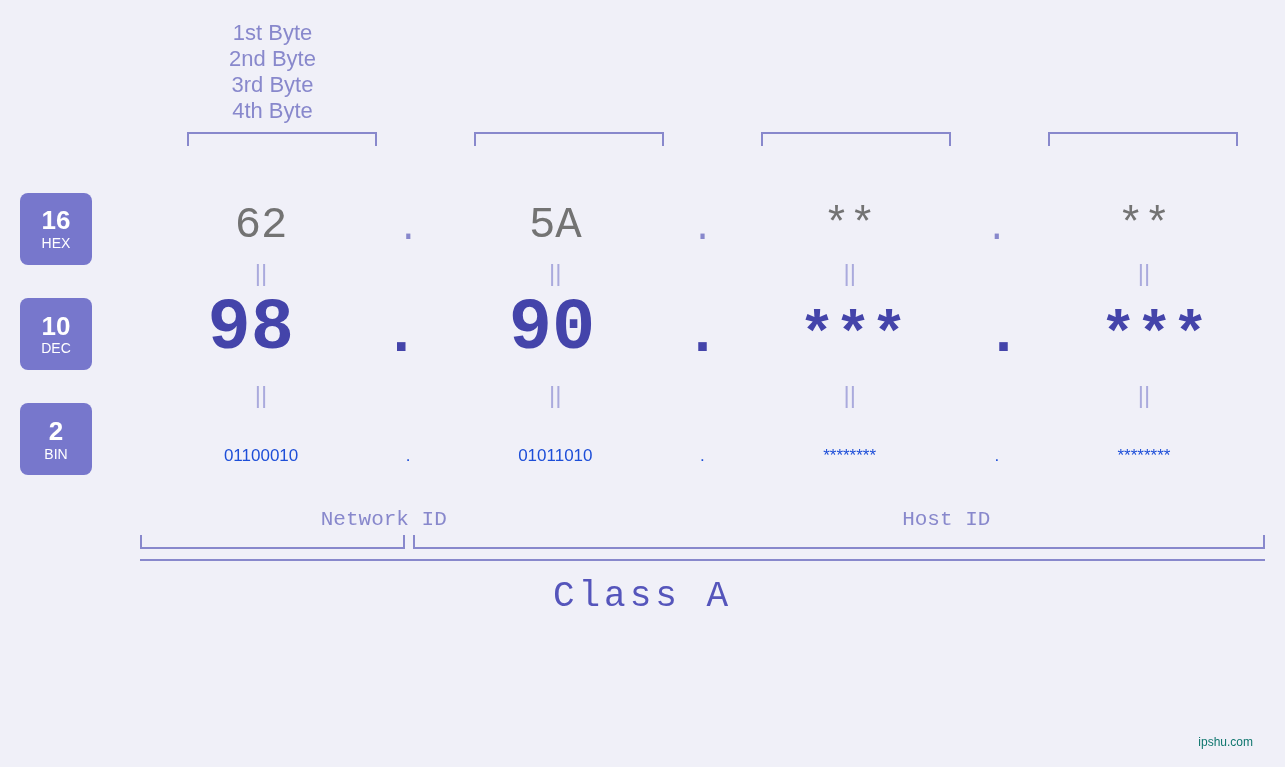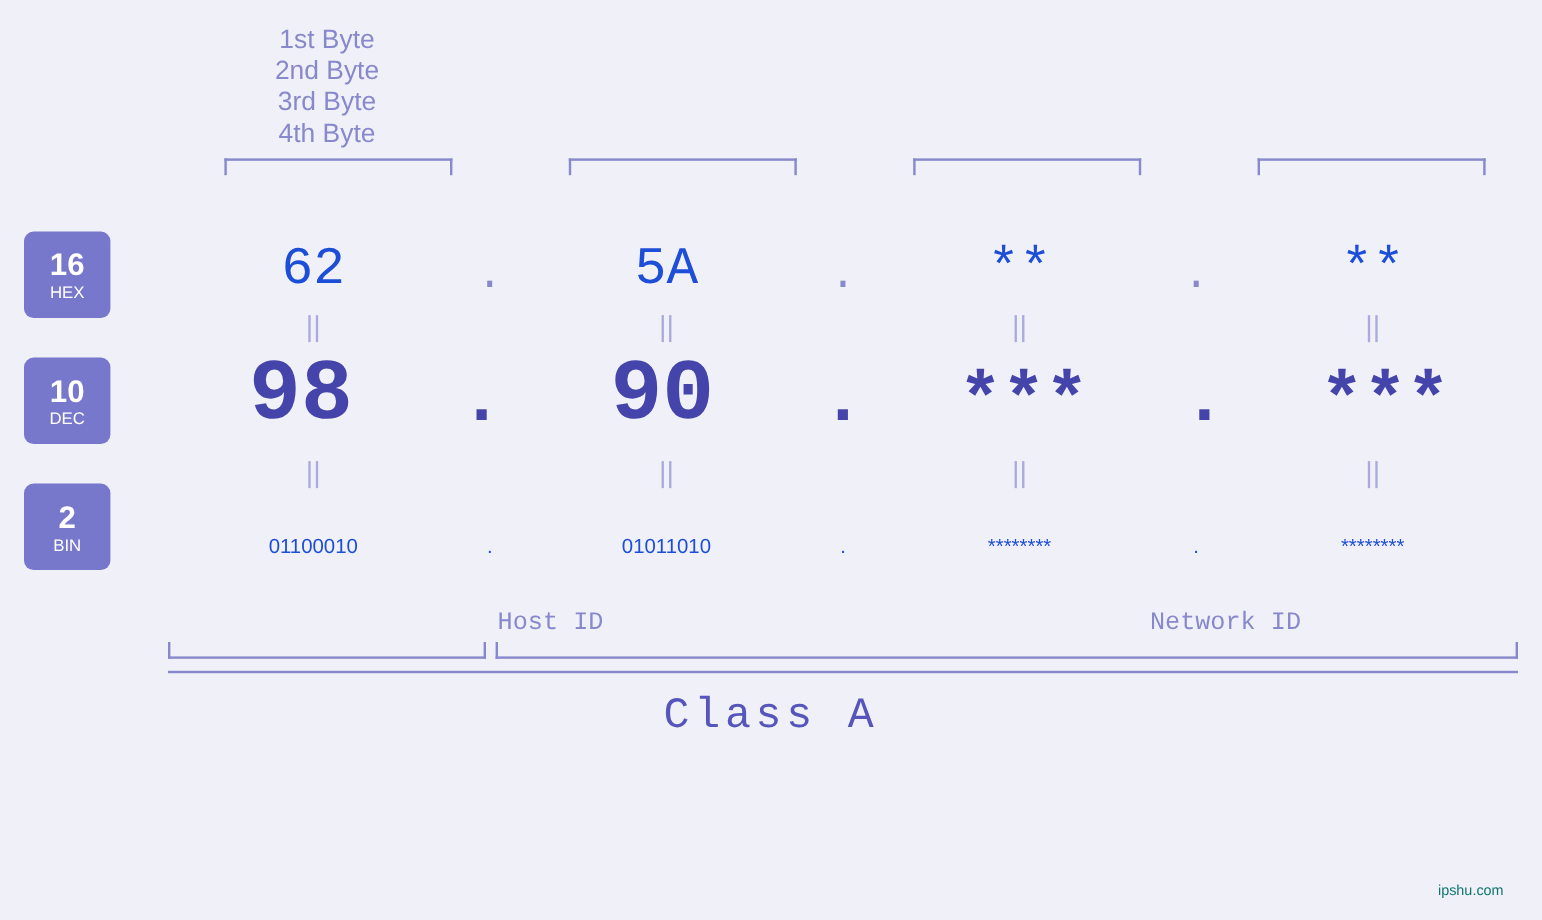--- a/index.html
+++ b/index.html
@@ -131,21 +131,21 @@
     .dot-cell {
       width: 30px;
       text-align: center;
       display: flex;
       align-items: center;
       justify-content: center;
     }
 
     
     .hex-value {
-      color: #1d4ed8;
+      color: #737373;
       font-size: 44px;
       font-family: 'Courier New', Courier, monospace;
     }
 
     .hex-dot {
       color: #8888cc;
       font-size: 36px;
     }
 
     .equals-sign {
@@ -345,25 +345,25 @@
           <span class="bin-value">********</span>
         </div>
       </div>
 
     </div>
   </div>
 
   <div style="width:1285px; padding-left:140px; padding-right:20px; margin-top:6px;">
 
     <div style="display:flex; justify-content:space-around; margin-bottom:4px;">
+      <div style="width:450px; text-align:center;">
+        <span style="color:#8888cc; font-size:21px; font-family:'Courier New',Courier,monospace;">Network ID</span>
+      </div>
       <div style="width:600px; text-align:center;">
         <span style="color:#8888cc; font-size:21px; font-family:'Courier New',Courier,monospace;">Host ID</span>
-      </div>
-      <div style="width:450px; text-align:center;">
-        <span style="color:#8888cc; font-size:21px; font-family:'Courier New',Courier,monospace;">Network ID</span>
       </div>
     </div>
 
     <div style="display:flex; margin-bottom:10px;">
       <div style="width:265px; height:14px; border:2px solid #8888cc; border-top:none;"></div>
       <div style="flex:1; height:14px; border:2px solid #8888cc; border-top:none; margin-left:8px;"></div>
     </div>
 
     <div style="width:100%; height:2px; background-color:#8888cc; margin-bottom:10px;"></div>
 

